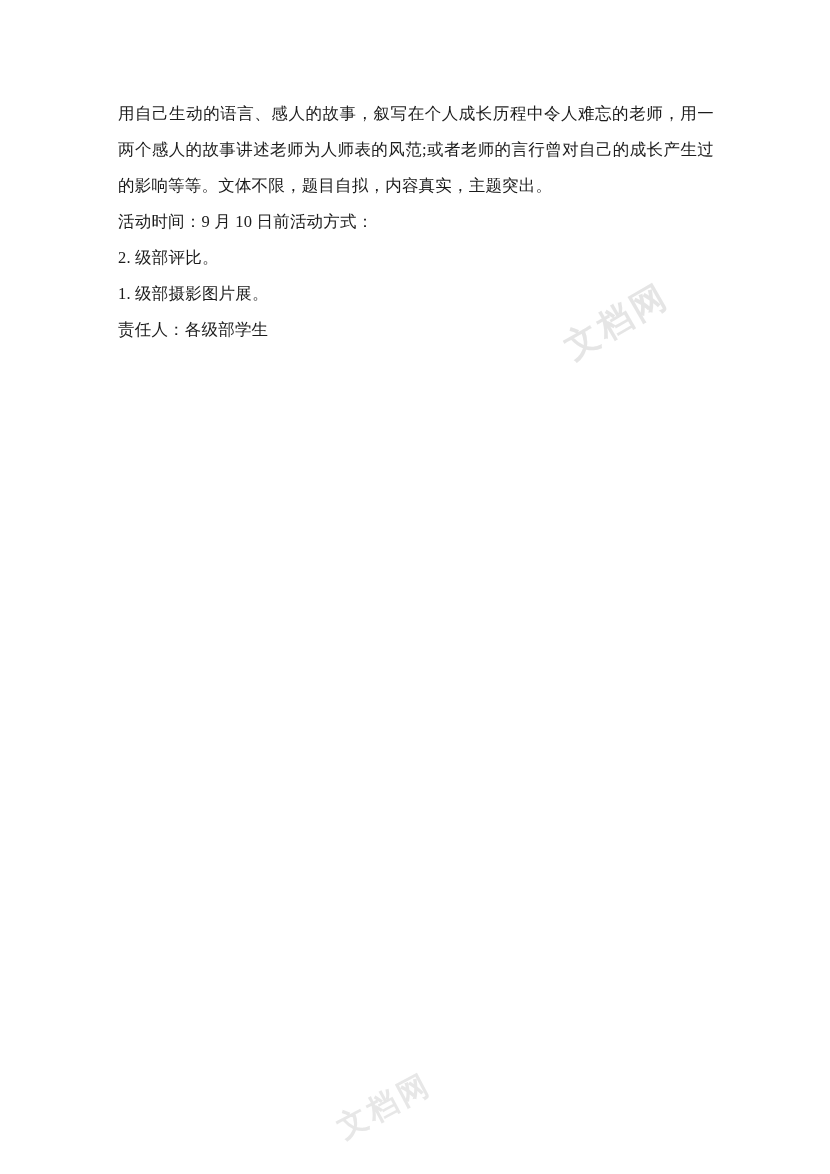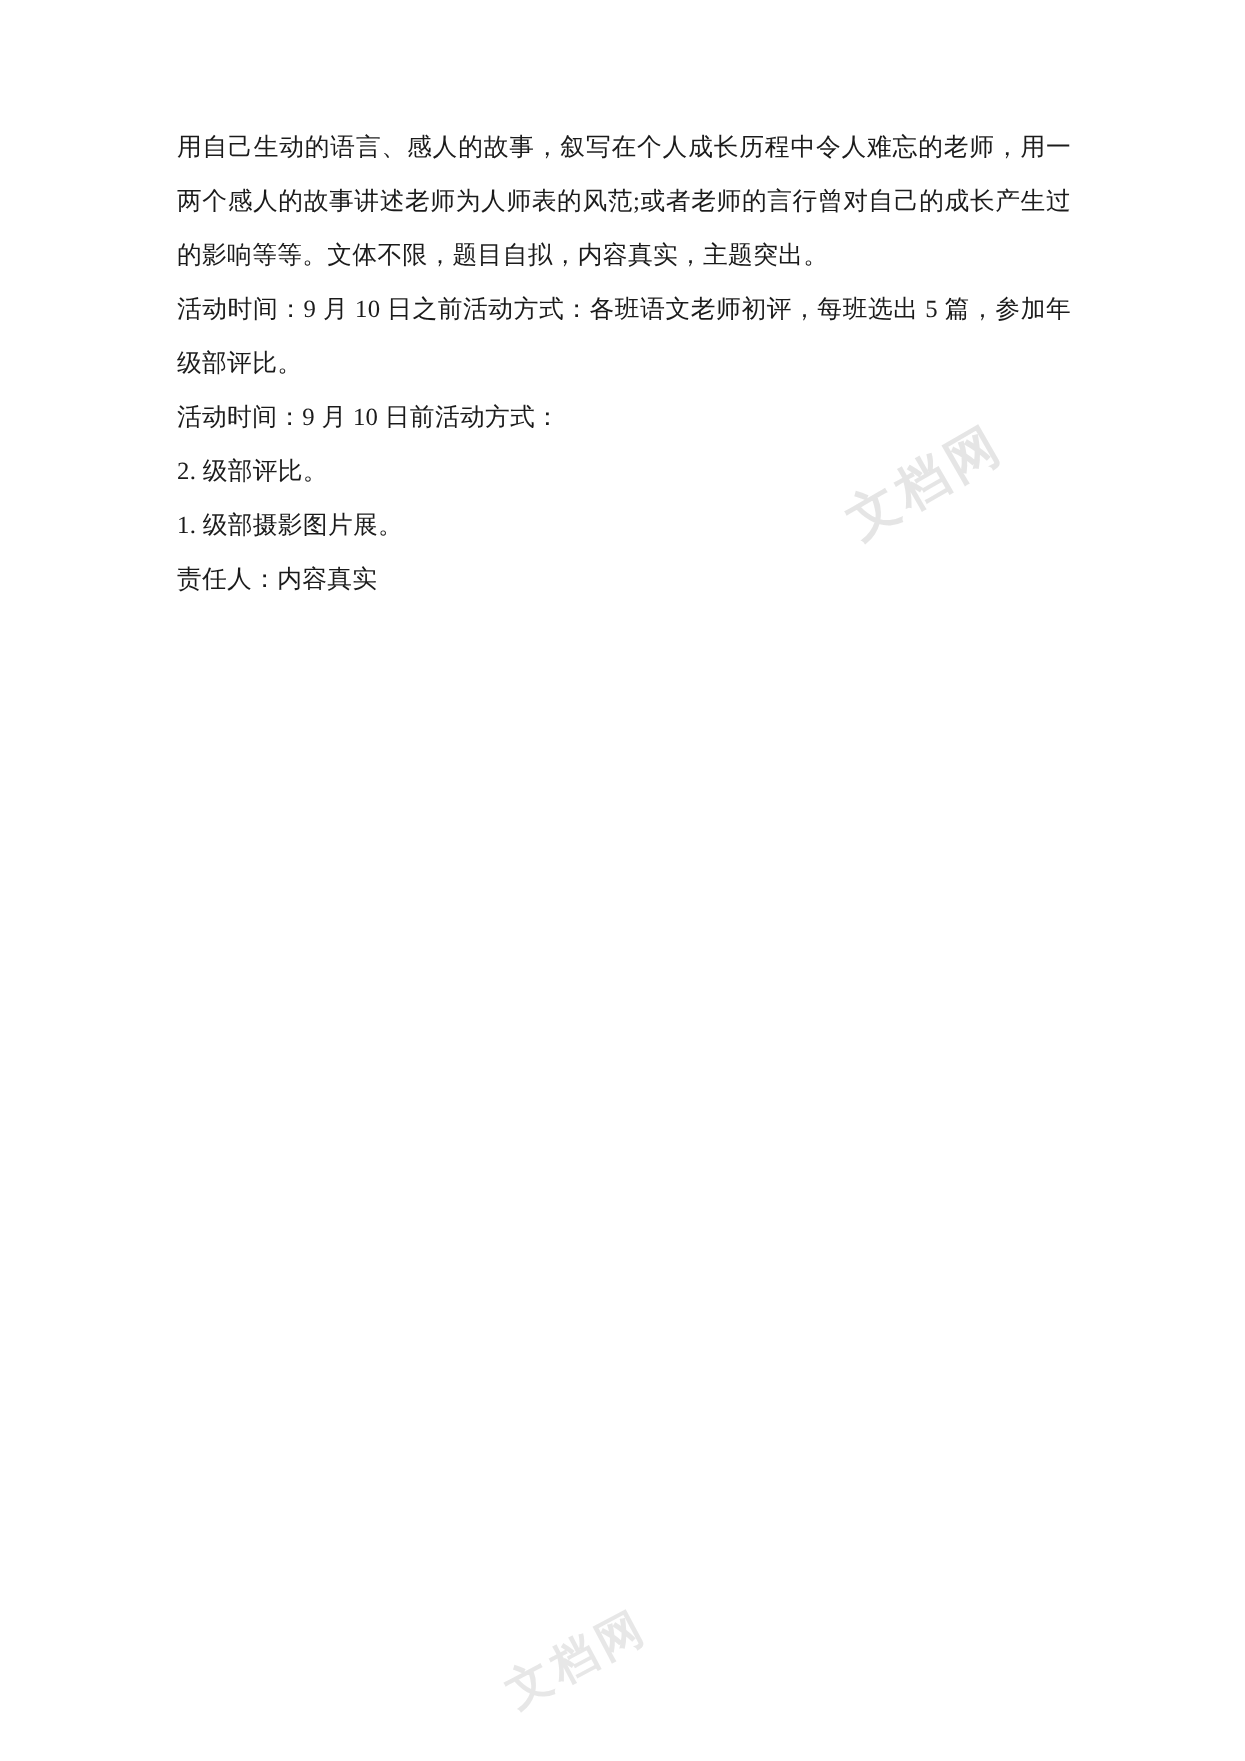--- a/index.html
+++ b/index.html
@@ -13,21 +13,21 @@
   .page {
     position: relative;
     width: 830px;
     height: 1174px;
     background: #ffffff;
     overflow: hidden;
   }
   .doc-body {
     position: absolute;
     left: 118px;
-    top: 80px;
+    top: 96px;
     width: 596px;
   }
   .para {
     font-size: 16.5px;
     line-height: 36px;
     color: #1b1b1b;
     text-align: justify;
     text-justify: inter-ideograph;
     margin: 0 0 0 0;
     letter-spacing: 0.2px;
@@ -63,22 +63,21 @@
 </style>
 </head>
 <body>
 
 <div class="page">
 
   <div class="watermark wm-1">文档网</div>
 
   <div class="doc-body">
     <p class="para">用自己生动的语言、感人的故事，叙写在个人成长历程中令人难忘的老师，用一两个感人的故事讲述老师为人师表的风范;或者老师的言行曾对自己的成长产生过的影响等等。文体不限，题目自拟，内容真实，主题突出。</p>
-    <p class="para block-gap">活动时间：9 月 10 日之前活动方式：各班语文老师初评，每班选出 5 篇，参加年级部评比。</p>
     <p class="para block-gap">活动时间：9 月 10 日前活动方式：</p>
     <p class="para block-gap">2. 级部评比。</p>
     <p class="para block-gap">1. 级部摄影图片展。</p>
-    <p class="para block-gap">责任人：内容真实</p>
+    <p class="para block-gap">责任人：各级部学生</p>
   </div>
 
   <div class="watermark wm-2">文档网</div>
 
 </div>
 
 </body></html>

